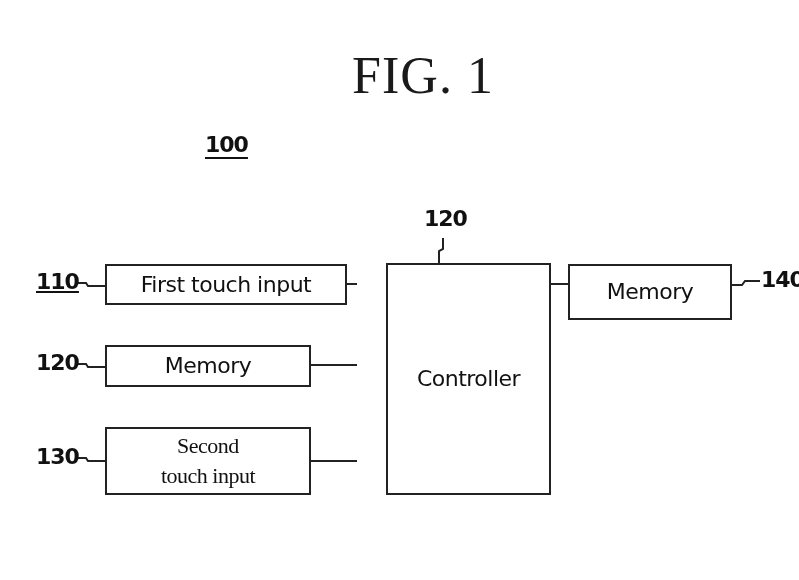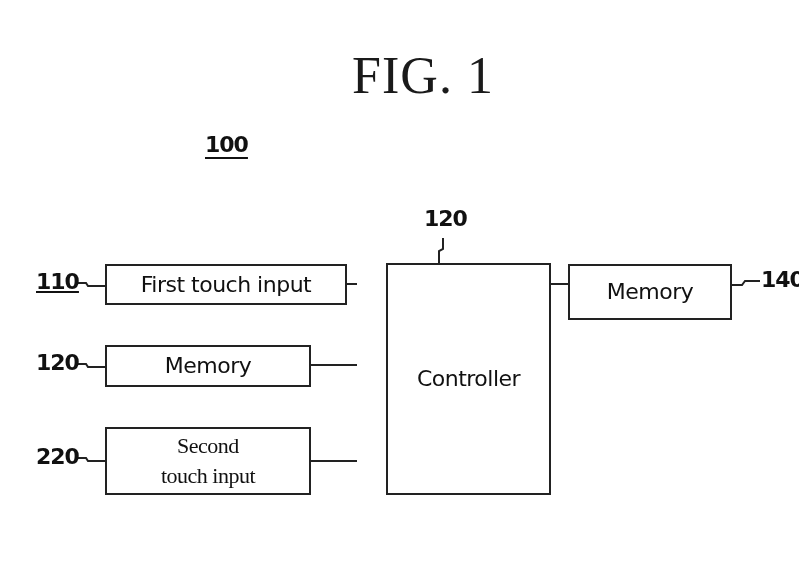--- a/index.html
+++ b/index.html
@@ -44,21 +44,21 @@
 
     <line x1="310" y1="284" x2="357" y2="284"></line>
     <line x1="310" y1="365" x2="357" y2="365"></line>
     <line x1="310" y1="461" x2="357" y2="461"></line>
     <line x1="521" y1="284" x2="568" y2="284"></line>
   </g>
 </svg>
 
 <div class="ref" style="left:36px; top:269px;text-decoration:underline;">110</div>
 <div class="ref" style="left:36px; top:350px;">120</div>
-<div class="ref" style="left:36px; top:444px;">220</div>
+<div class="ref" style="left:36px; top:444px;">130</div>
 <div class="ref" style="left:761px; top:267px;">140</div>
 <div class="ref" style="left:424px; top:206px;">120</div>
 
 <div class="box" style="left:105px; top:264px; width:242px; height:41px;">
   <span>First touch input</span>
 </div>
 <div class="box" style="left:105px; top:345px; width:206px; height:42px;">
   <span>Memory</span>
 </div>
 <div class="box" style="left:105px; top:427px; width:206px; height:68px; white-space:pre-line;font-family:Liberation Serif, serif;">

